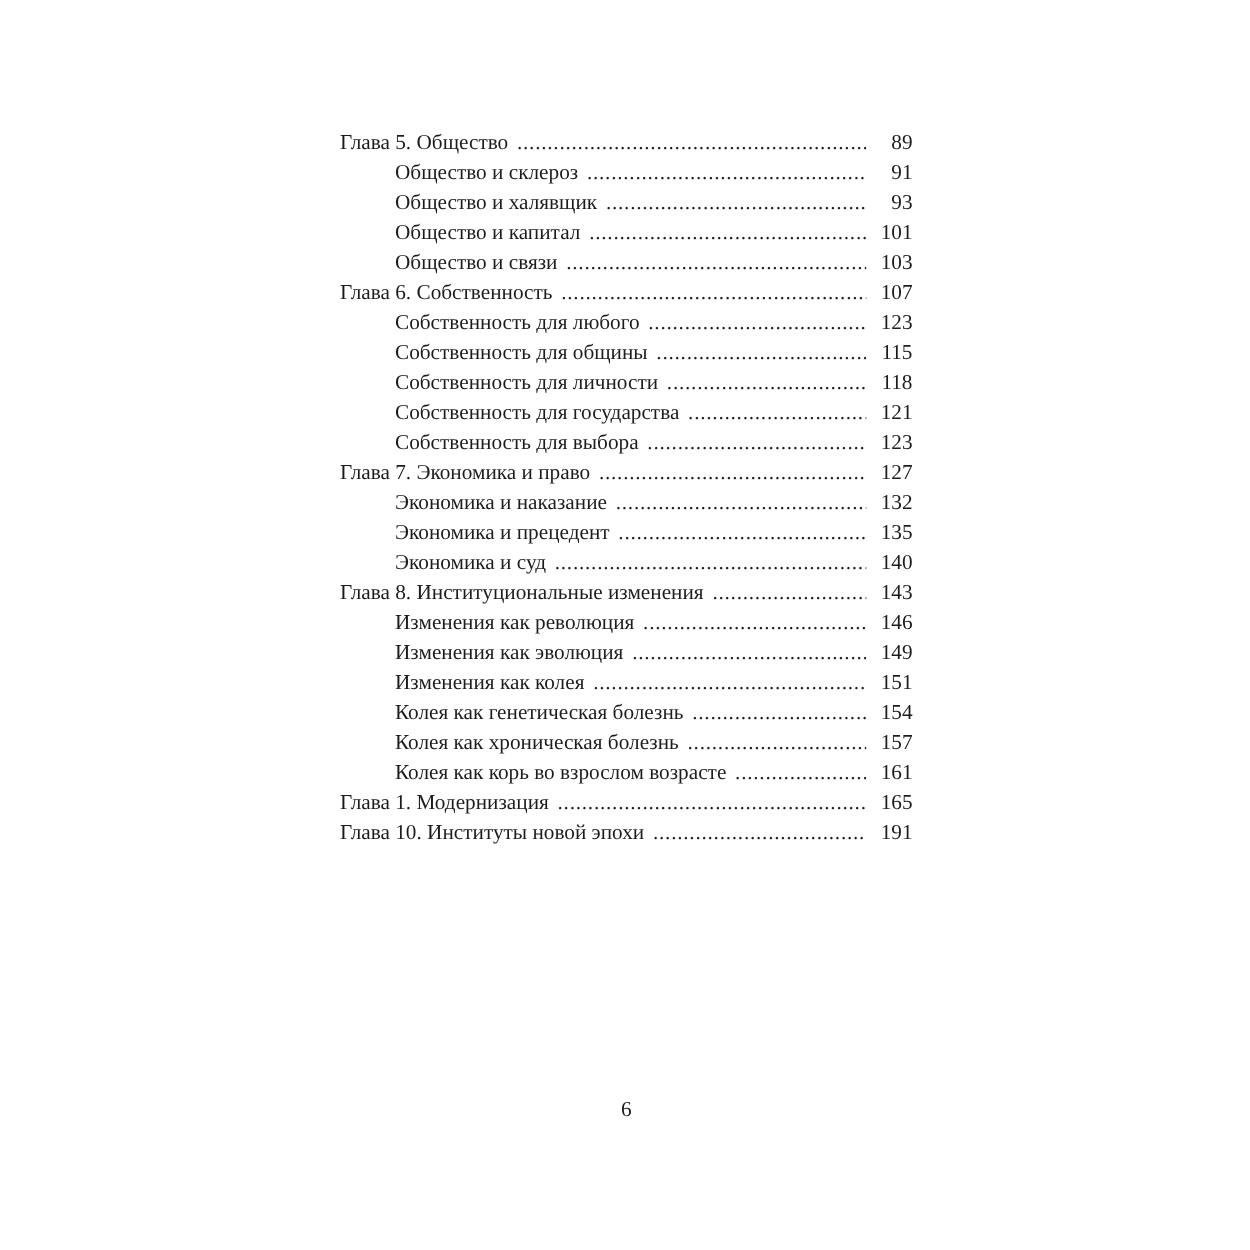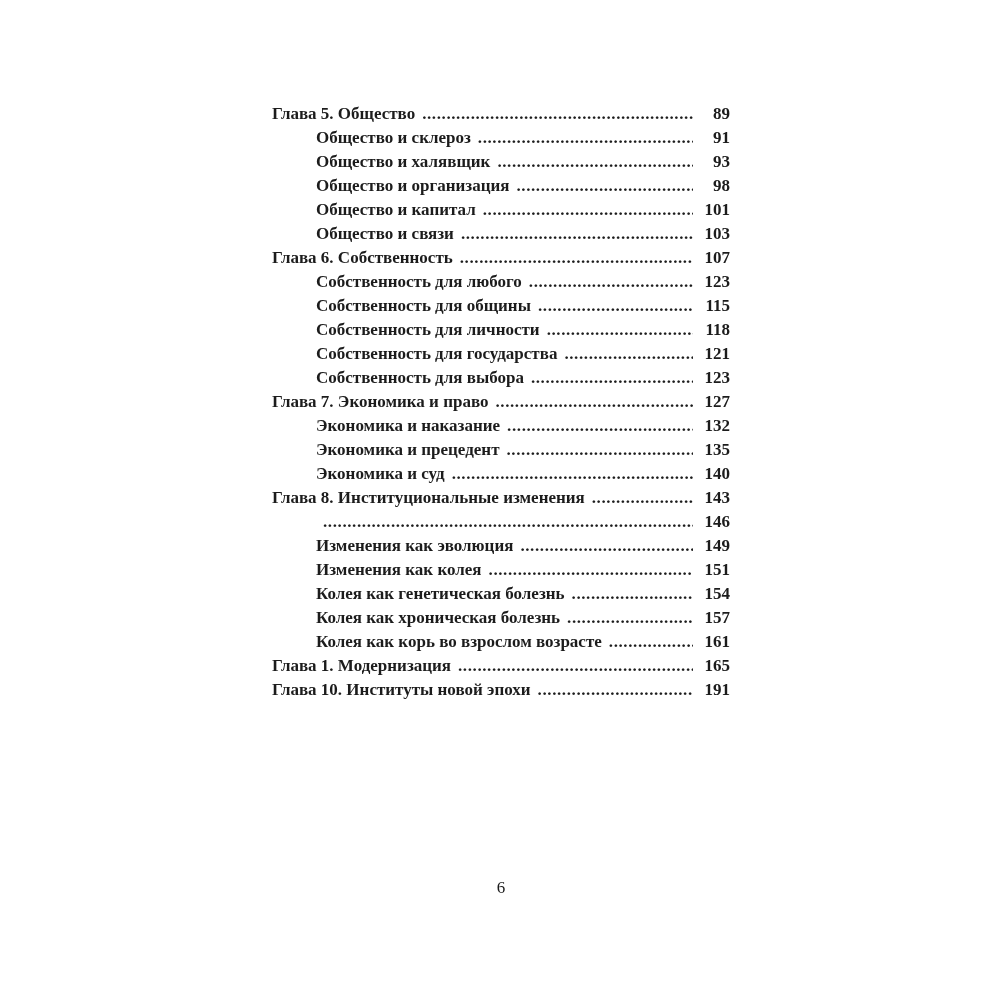--- a/index.html
+++ b/index.html
@@ -22,21 +22,20 @@
     top: 102px;
     width: 458px;
   }
   .toc-row {
     display: flex;
     align-items: baseline;
     height: 24px;
     line-height: 24px;
     font-size: 17px;
     white-space: nowrap;
-    font-weight: bold;
   }
   .toc-row.section {
     padding-left: 44px;
   }
   .toc-title {
     flex: 0 0 auto;
   }
   .toc-dots {
     flex: 1 1 auto;
     overflow: hidden;
@@ -76,25 +75,20 @@
       </div>
       <div class="toc-row section">
         <span class="toc-title">Общество и склероз</span>
         <span class="toc-dots"></span>
         <span class="toc-page">91</span>
       </div>
       <div class="toc-row section">
         <span class="toc-title">Общество и халявщик</span>
         <span class="toc-dots"></span>
         <span class="toc-page">93</span>
-      </div>
-      <div class="toc-row section">
-        <span class="toc-title">Общество и организация</span>
-        <span class="toc-dots"></span>
-        <span class="toc-page">98</span>
       </div>
       <div class="toc-row section">
         <span class="toc-title">Общество и капитал</span>
         <span class="toc-dots"></span>
         <span class="toc-page">101</span>
       </div>
       <div class="toc-row section">
         <span class="toc-title">Общество и связи</span>
         <span class="toc-dots"></span>
         <span class="toc-page">103</span>
@@ -148,20 +142,21 @@
         <span class="toc-title">Экономика и суд</span>
         <span class="toc-dots"></span>
         <span class="toc-page">140</span>
       </div>
       <div class="toc-row chapter">
         <span class="toc-title">Глава 8. Институциональные изменения</span>
         <span class="toc-dots"></span>
         <span class="toc-page">143</span>
       </div>
       <div class="toc-row section">
+        <span class="toc-title">Изменения как революция</span>
         <span class="toc-dots"></span>
         <span class="toc-page">146</span>
       </div>
       <div class="toc-row section">
         <span class="toc-title">Изменения как эволюция</span>
         <span class="toc-dots"></span>
         <span class="toc-page">149</span>
       </div>
       <div class="toc-row section">
         <span class="toc-title">Изменения как колея</span>

